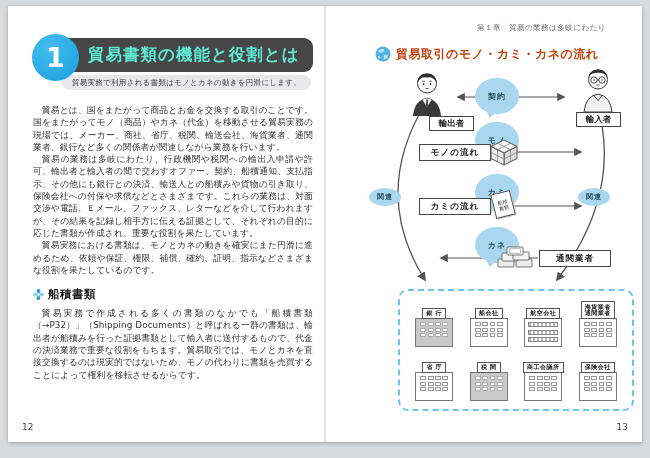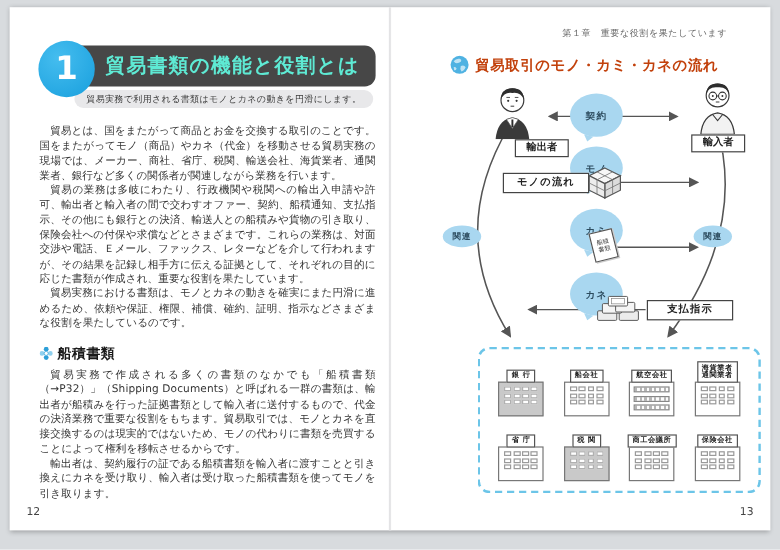--- a/index.html
+++ b/index.html
@@ -82,30 +82,29 @@
         <svg width="11" height="11" viewBox="0 0 11 11" aria-hidden="true">
           <circle cx="5.5" cy="2" r="2" fill="#2d9fd8"></circle>
             <circle cx="9" cy="5.5" r="2" fill="#8fd0ee"></circle>
           <circle cx="5.5" cy="9" r="2" fill="#2d9fd8"></circle>
             <circle cx="2" cy="5.5" r="2" fill="#8fd0ee"></circle>
           <circle cx="5.5" cy="5.5" r="1.7" fill="#fff" stroke="#2d9fd8" stroke-width="0.6"></circle>
         </svg>
         <span>船積書類</span>
       </h3>
       <p class="bp">貿易実務で作成される多くの書類のなかでも「船積書類（→P32）」（Shipping Documents）と呼ばれる一群の書類は、輸出者が船積みを行った証拠書類として輸入者に送付するもので、代金の決済業務で重要な役割をもちます。貿易取引では、モノとカネを直接交換するのは現実的ではないため、モノの代わりに書類を売買することによって権利を移転させるからです。</p>
-      <p class="bp">輸出者は、契約履行の証である船積書類を輸入者に渡すことと引き換えにカネを受け取り、輸入者は受け取った船積書類を使ってモノを引き取ります。</p>
     </div>
 
     <div class="pnum pl">12</div>
   </div>
 
   <div class="divider"></div>
 
   <div class="page page-right">
-    <div class="rp-header">第１章　重要な役割を果たしています</div>
+    <div class="rp-header">第１章　貿易の業務は多岐にわたり</div>
 
     <div class="rp-title">
       <svg width="16" height="16" viewBox="0 0 16 16" aria-hidden="true">
         <circle cx="8" cy="8" r="7.5" fill="#4fb2e2"></circle>
         <path d="M3,5 Q5,2.5 8,3 Q10,3.5 9,5.5 Q7,7 4.5,6.5 Z" fill="#bfe3f4"></path>
         <path d="M9,9 Q12,8 13,10 Q12,13 9.5,13.5 Q8,11.5 9,9 Z" fill="#bfe3f4"></path>
         <path d="M3,10 Q4.5,9.5 5.5,11 Q5,13 3.5,12.5 Z" fill="#bfe3f4"></path>
       </svg>
       <span>貿易取引のモノ・カミ・カネの流れ</span>
     </div>
@@ -161,32 +160,33 @@
       <div class="dg bubble b-side" style="left:253px; top:182px;">関連</div>
 
       <div class="dg labelbox flow-label" style="left:94px; top:138px;">モノの流れ</div>
       <svg class="dg" style="left:164px; top:133px;" width="30" height="27" viewBox="0 0 30 27" aria-hidden="true">
         <path d="M15,1 L28,7.5 L15,14 L2,7.5 Z" fill="#f7f7f7" stroke="#555" stroke-width="1"></path>
         <path d="M28,7.5 V19.5 L15,26 V14 Z" fill="#dcdcdc" stroke="#555" stroke-width="1"></path>
         <path d="M2,7.5 V19.5 L15,26 V14 Z" fill="#ececec" stroke="#555" stroke-width="1"></path>
         <path d="M8.5,4.2 L21.5,10.8 M21.5,4.2 L8.5,10.8 M2,13.5 L15,20 L28,13.5 M8.5,10.8 V23 M21.5,10.8 V23" fill="none" stroke="#777" stroke-width="0.7"></path>
       </svg>
 
+      <div class="dg labelbox flow-label" style="left:94px; top:192px;">カミの流れ</div>
       <div class="dg docicon" style="left:168px; top:186px;">船積
 書類</div>
 
       <svg class="dg" style="left:170px; top:240px;" width="40" height="23" viewBox="0 0 40 23" aria-hidden="true">
         <rect x="3" y="13" width="16" height="8" rx="1" fill="#ececec" stroke="#555" stroke-width="0.8"></rect>
         <rect x="21" y="13" width="16" height="8" rx="1" fill="#ececec" stroke="#555" stroke-width="0.8"></rect>
         <rect x="7" y="7" width="16" height="8" rx="1" fill="#f5f5f5" stroke="#555" stroke-width="0.8"></rect>
         <rect x="18" y="6" width="16" height="8" rx="1" fill="#f5f5f5" stroke="#555" stroke-width="0.8"></rect>
         <rect x="12" y="1" width="16" height="8" rx="1" fill="#fff" stroke="#555" stroke-width="0.8"></rect>
         <rect x="14.5" y="2.8" width="11" height="4.4" fill="none" stroke="#888" stroke-width="0.6"></rect>
       </svg>
-      <div class="dg labelbox flow-label" style="left:214px; top:244px;">支払指示</div>
+      <div class="dg labelbox flow-label" style="left:214px; top:244px;">通関業者</div>
 
       <div class="dashed-box">
         <div class="building b-gray">
           <div class="b-sign">銀 行</div>
           <div class="b-body">
               <div class="b-windows">
                 <i></i>
                 <i></i>
                 <i></i>
                 <i></i>

